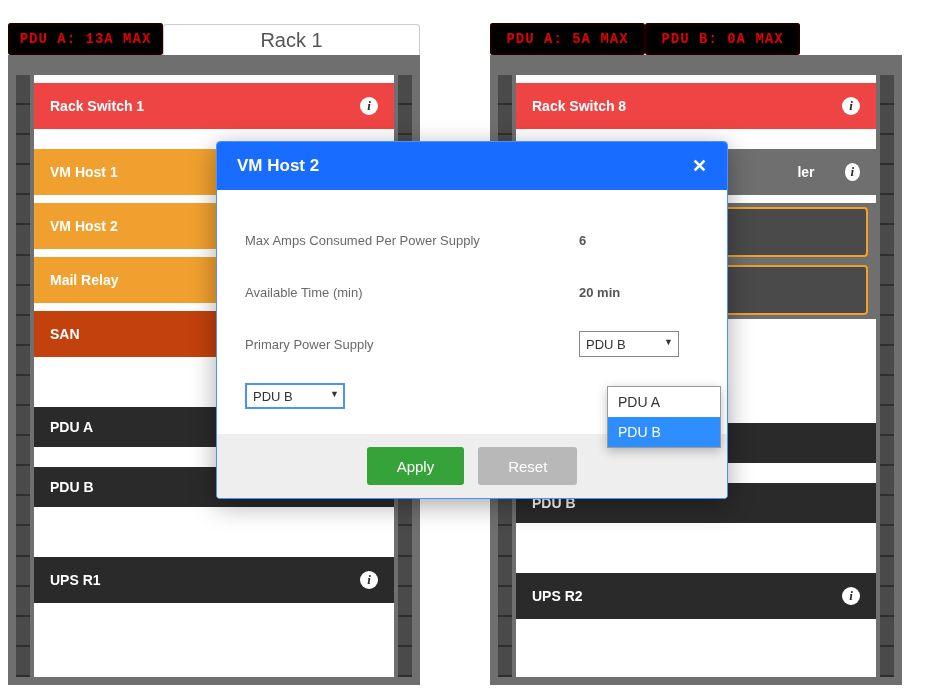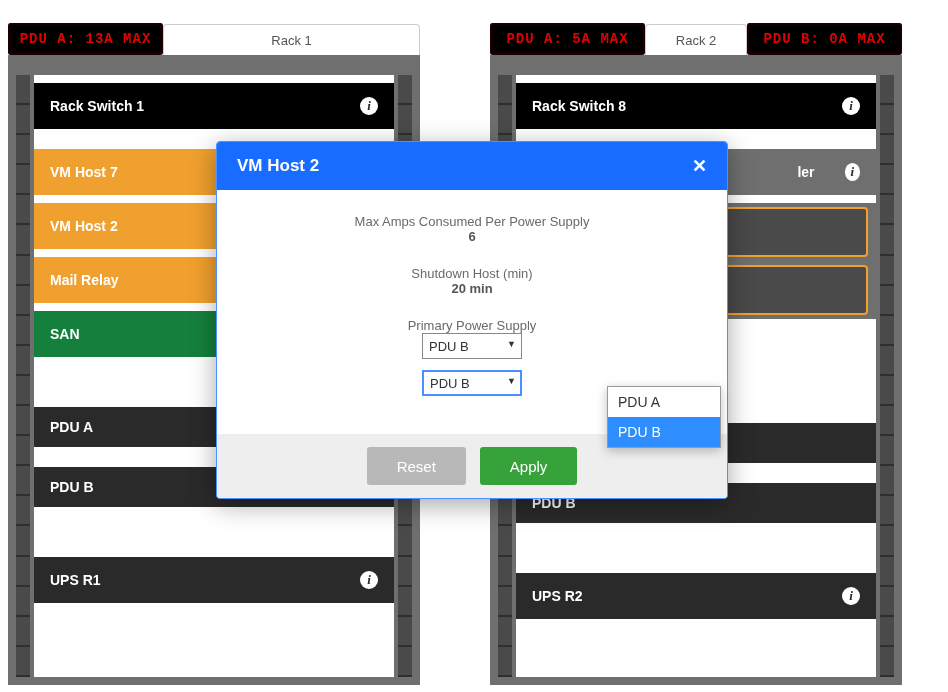--- a/index.html
+++ b/index.html
@@ -2,47 +2,47 @@
 <html><head>
 <meta charset="utf-8">
 <style>
   html,body{margin:0;padding:0;font-family:Verdana,Geneva,sans-serif;font-size:13px;background:#fff;}
   .stage{position:relative;width:948px;height:692px;margin:11px auto;overflow:hidden;}
   .rack-container{display:flex;gap:70px;padding:0 8px;padding-top:6px;}
   .rack{position:relative;width:412px;}
   
   .rack-top{display:flex;align-items:flex-end;height:38px;}
   .pdu-top{flex:0 0 155px;height:32px;background:#000;border-radius:3px;color:#e20000;font-family:"Courier New",monospace;font-weight:bold;font-size:14px;display:flex;align-items:center;justify-content:center;letter-spacing:1px;box-shadow:inset 0 0 5px #440000;}
-  .rack-tab{flex:1;height:30px;background:#fff;border:1px solid #ccc;border-bottom:none;border-radius:4px 4px 0 0;display:flex;align-items:center;justify-content:center;color:#555;font-size:13px;}
+  .rack-tab{flex:1;height:30px;background:#fff;border:1px solid #ccc;border-bottom:none;border-radius:4px 4px 0 0;display:flex;align-items:center;justify-content:center;color:#555;font-size:20px;}
   
   .rack-body{height:630px;background:#6f6f6f;border:8px solid #6f6f6f;border-top-width:20px;box-sizing:border-box;display:flex;}
   .rail{width:14px;background:#4a4a4a;display:flex;flex-direction:column;}
   .rail div{flex:1;border-bottom:2px solid #2f2f2f;}
   .units{flex:1;display:flex;flex-direction:column;padding:0 4px;}
   .slot{background:#fff;height:8px;}
   .unit{height:46px;display:flex;align-items:center;padding:0 16px;color:#fff;font-weight:bold;font-size:14px;justify-content:space-between;}
   .unit.small{height:40px;}
   .unit.dark{background:#2a2a2a;}
-  .unit.darker{background:#000000;}
+  .unit.darker{background:#ef4444;}
   .unit.grey{background:#6f6f6f;}
-  .unit.silver{background:#15803d;}
+  .unit.silver{background:#c2410c;}
   .unit.orange{background:#f0a02e;}
   .unit .info-ic{width:18px;height:18px;border-radius:50%;background:#fff;color:#2a2a2a;display:flex;align-items:center;justify-content:center;font-family:Georgia,serif;font-style:italic;font-weight:bold;font-size:13px;}
   .unit.grey .info-ic, .unit.orange .info-ic{background:#fff;}
   .placeholder-slot{height:46px;background:#4a4a4a;border:2px solid #f0a02e;border-radius:4px;margin:4px 8px;display:flex;align-items:center;padding:0 12px;color:#f0a02e;font-weight:bold;}
   .placeholder-slot .q{width:22px;height:22px;border:2px solid #f0a02e;border-radius:50%;display:flex;align-items:center;justify-content:center;}
   .spacer-lg{background:#fff;height:50px;}
   .spacer-md{background:#fff;height:20px;}
 
   
   .modal{position:absolute;left:216px;top:130px;width:510px;background:#fff;border:1px solid #4a90ff;border-radius:4px;box-shadow:0 6px 26px rgba(0,0,0,.35);}
   .modal-header{height:48px;background:#186cff;color:#fff;font-weight:bold;font-size:17px;display:flex;align-items:center;justify-content:space-between;padding:0 20px;border-radius:3px 3px 0 0;}
   .modal-close{font-size:18px;cursor:pointer;}
   .modal-body{padding:24px 28px 12px;color:#6a6a6a;}
-  .row{display:flex;align-items:center;height:52px;flex-direction:column;}
+  .row{display:flex;align-items:center;height:52px;}
   .row .lbl{flex:1;}
   .row .val{flex:0 0 120px;font-weight:bold;color:#555;}
   .sel{height:26px;width:100px;border:1px solid #888;background:#fff;color:#333;font-size:13px;padding:0 22px 0 6px;appearance:none;-webkit-appearance:none;position:relative;}
   .sel-wrap{position:relative;display:inline-block;}
   .sel-wrap::after{content:"▼";font-size:9px;color:#333;position:absolute;right:6px;top:6px;pointer-events:none;}
   .sel.open{border:2px solid #4a90ff;}
   .dropdown{position:absolute;left:390px;top:244px;width:112px;background:#fff;border:1px solid #999;box-shadow:0 3px 10px rgba(0,0,0,.25);z-index:20;}
   .dropdown .opt{height:30px;display:flex;align-items:center;padding:0 10px;color:#333;font-size:14px;}
   .dropdown .opt.sel-opt{background:#2e8eff;color:#fff;}
   .modal-footer{height:64px;background:#eee;display:flex;align-items:center;justify-content:center;gap:14px;border-radius:0 0 3px 3px;}
@@ -86,21 +86,21 @@
             <div></div>
           </div>
         <div class="units">
           <div class="slot"></div>
           <div class="unit darker">
             <span>Rack Switch 1</span>
             <span class="info-ic">i</span>
           </div>
           <div class="spacer-md"></div>
           <div class="unit orange">
-            <span>VM Host 7</span>
+            <span>VM Host 1</span>
           </div>
           <div class="slot"></div>
           <div class="unit orange">
             <span>VM Host 2</span>
           </div>
           <div class="slot"></div>
           <div class="unit orange">
             <span>Mail Relay</span>
           </div>
           <div class="slot"></div>
@@ -143,21 +143,20 @@
             <div></div>
             <div></div>
             <div></div>
           </div>
       </div>
     </div>
 
     <div class="rack">
       <div class="rack-top">
         <div class="pdu-top">PDU A: 5A MAX</div>
-        <div class="rack-tab">Rack 2</div>
         <div class="pdu-top">PDU B: 0A MAX</div>
       </div>
       <div class="rack-body">
         <div class="rail">
             <div></div>
             <div></div>
             <div></div>
             <div></div>
             <div></div>
             <div></div>
@@ -240,21 +239,21 @@
     <div class="modal-header">
       <span>VM Host 2</span>
       <span class="modal-close">✕</span>
     </div>
     <div class="modal-body">
       <div class="row">
         <span class="lbl">Max Amps Consumed Per Power Supply</span>
         <span class="val">6</span>
       </div>
       <div class="row">
-        <span class="lbl">Shutdown Host (min)</span>
+        <span class="lbl">Available Time (min)</span>
         <span class="val">20 min</span>
       </div>
       <div class="row">
         <span class="lbl">Primary Power Supply</span>
         <span class="val">
           <span class="sel-wrap">
             <select class="sel">
               <option>PDU B</option>
             </select>
           </span>
@@ -270,18 +269,18 @@
         </span>
       </div>
     </div>
 
     <div class="dropdown">
       <div class="opt">PDU A</div>
       <div class="opt sel-opt">PDU B</div>
     </div>
 
     <div class="modal-footer">
+      <button class="btn btn-apply">Apply</button>
       <button class="btn btn-reset">Reset</button>
-      <button class="btn btn-apply">Apply</button>
     </div>
   </div>
 
 </div>
 
 </body></html>

